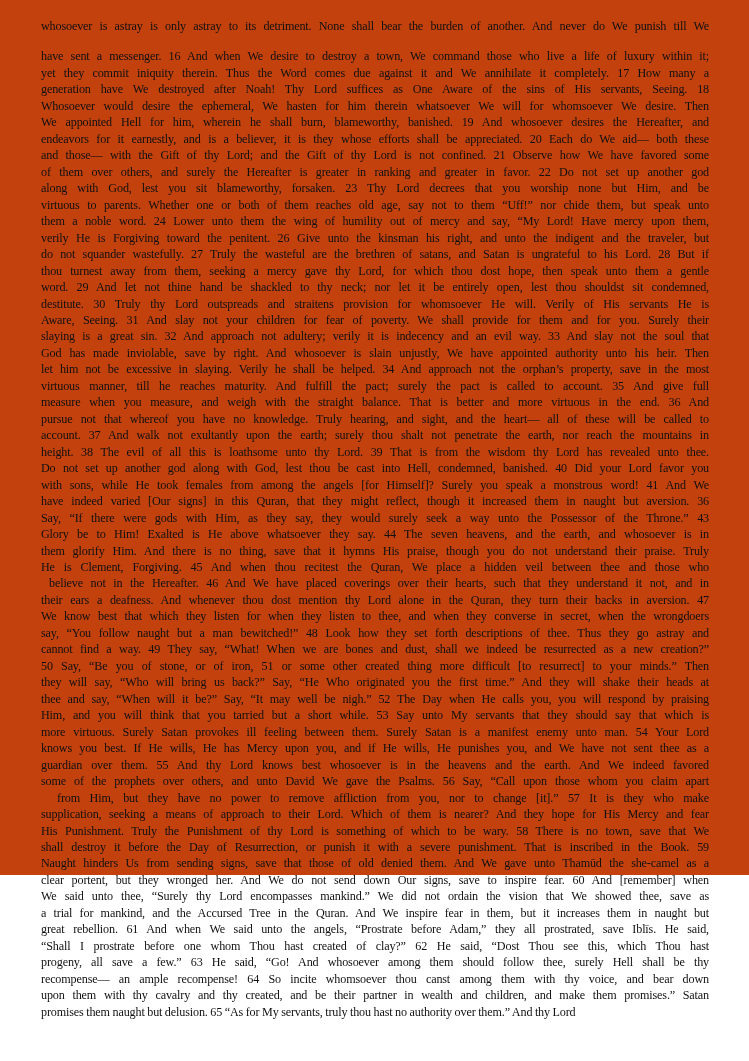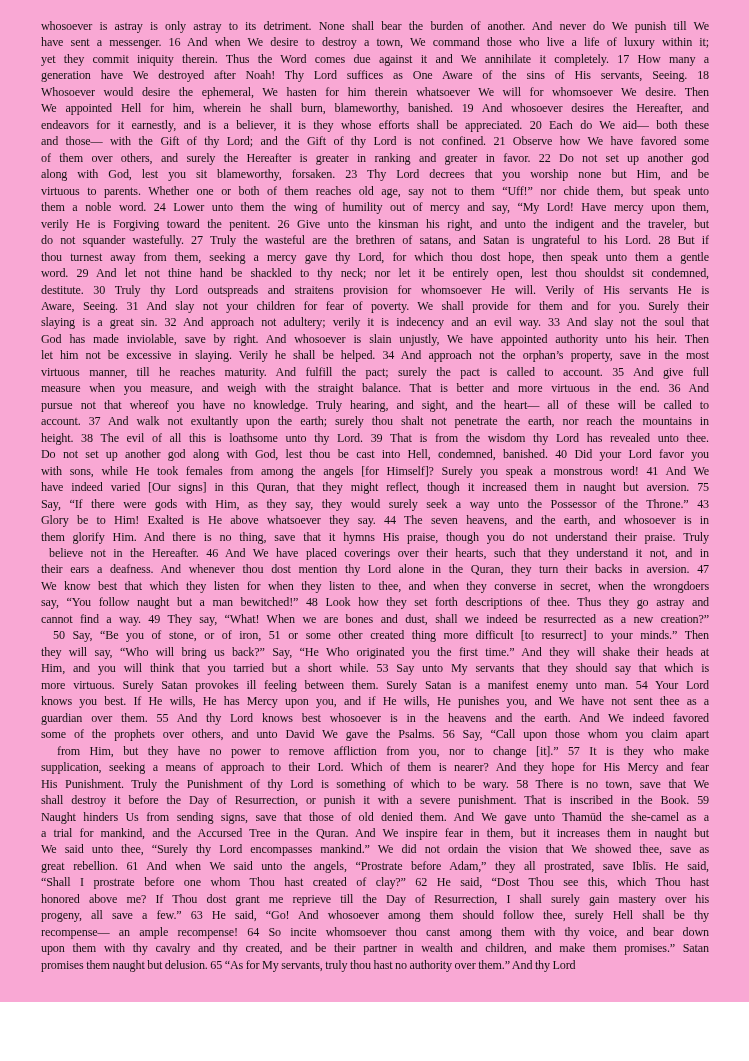--- a/index.html
+++ b/index.html
@@ -11,22 +11,22 @@
       width: 749px;
       height: 1061px;
       overflow: hidden;
       position: relative;
     }
     .page {
       position: absolute;
       left: 0;
       top: 0;
       width: 749px;
-      height: 1002px;
-      background: #f9a8d4;
+      height: 875px;
+      background: #c2410c;
     }
     .text-block {
       position: absolute;
       left: 41px;
       top: 18px;
       width: 668px;
       font-family: "Liberation Serif", "DejaVu Serif", serif;
       font-size: 15.2px;
       color: #111111;
     }
@@ -43,21 +43,21 @@
     .line.last {
       text-align-last: left;
     }
   </style>
 </head>
 <body>
 
 <div class="page">
   <div class="text-block" id="text-block" style="font-size: 12.1511px;">
       <span class="line" style="height: 16.4839px; line-height: 16.4839px;">whosoever is astray is only astray to its detriment. None shall bear the burden of another. And never do We punish till We</span>
-      <span class="line" style="height: 16.4839px; line-height: 16.4839px;">have sent a messenger. 16 And when We desire to destroy a town, We command those who live a life of luxury within it;</span>
+      <span class="line" style="height: 16.4839px; line-height: 16.4839px; margin-top: 14px;">have sent a messenger. 16 And when We desire to destroy a town, We command those who live a life of luxury within it;</span>
       <span class="line" style="height: 16.4839px; line-height: 16.4839px;">yet they commit iniquity therein. Thus the Word comes due against it and We annihilate it completely. 17 How many a</span>
       <span class="line" style="height: 16.4839px; line-height: 16.4839px;">generation have We destroyed after Noah! Thy Lord suffices as One Aware of the sins of His servants, Seeing. 18</span>
       <span class="line" style="height: 16.4839px; line-height: 16.4839px;">Whosoever would desire the ephemeral, We hasten for him therein whatsoever We will for whomsoever We desire. Then</span>
       <span class="line" style="height: 16.4839px; line-height: 16.4839px;">We appointed Hell for him, wherein he shall burn, blameworthy, banished. 19 And whosoever desires the Hereafter, and</span>
       <span class="line" style="height: 16.4839px; line-height: 16.4839px;">endeavors for it earnestly, and is a believer, it is they whose efforts shall be appreciated. 20 Each do We aid— both these</span>
       <span class="line" style="height: 16.4839px; line-height: 16.4839px;">and those— with the Gift of thy Lord; and the Gift of thy Lord is not confined. 21 Observe how We have favored some</span>
       <span class="line" style="height: 16.4839px; line-height: 16.4839px;">of them over others, and surely the Hereafter is greater in ranking and greater in favor. 22 Do not set up another god</span>
       <span class="line" style="height: 16.4839px; line-height: 16.4839px;">along with God, lest you sit blameworthy, forsaken. 23 Thy Lord decrees that you worship none but Him, and be</span>
       <span class="line" style="height: 16.4839px; line-height: 16.4839px;">virtuous to parents. Whether one or both of them reaches old age, say not to them “Uff!” nor chide them, but speak unto</span>
       <span class="line" style="height: 16.4839px; line-height: 16.4839px;">them a noble word. 24 Lower unto them the wing of humility out of mercy and say, “My Lord! Have mercy upon them,</span>
@@ -70,44 +70,46 @@
       <span class="line" style="height: 16.4839px; line-height: 16.4839px;">slaying is a great sin. 32 And approach not adultery; verily it is indecency and an evil way. 33 And slay not the soul that</span>
       <span class="line" style="height: 16.4839px; line-height: 16.4839px;">God has made inviolable, save by right. And whosoever is slain unjustly, We have appointed authority unto his heir. Then</span>
       <span class="line" style="height: 16.4839px; line-height: 16.4839px;">let him not be excessive in slaying. Verily he shall be helped. 34 And approach not the orphan’s property, save in the most</span>
       <span class="line" style="height: 16.4839px; line-height: 16.4839px;">virtuous manner, till he reaches maturity. And fulfill the pact; surely the pact is called to account. 35 And give full</span>
       <span class="line" style="height: 16.4839px; line-height: 16.4839px;">measure when you measure, and weigh with the straight balance. That is better and more virtuous in the end. 36 And</span>
       <span class="line" style="height: 16.4839px; line-height: 16.4839px;">pursue not that whereof you have no knowledge. Truly hearing, and sight, and the heart— all of these will be called to</span>
       <span class="line" style="height: 16.4839px; line-height: 16.4839px;">account. 37 And walk not exultantly upon the earth; surely thou shalt not penetrate the earth, nor reach the mountains in</span>
       <span class="line" style="height: 16.4839px; line-height: 16.4839px;">height. 38 The evil of all this is loathsome unto thy Lord. 39 That is from the wisdom thy Lord has revealed unto thee.</span>
       <span class="line" style="height: 16.4839px; line-height: 16.4839px;">Do not set up another god along with God, lest thou be cast into Hell, condemned, banished. 40 Did your Lord favor you</span>
       <span class="line" style="height: 16.4839px; line-height: 16.4839px;">with sons, while He took females from among the angels [for Himself]? Surely you speak a monstrous word! 41 And We</span>
-      <span class="line" style="height: 16.4839px; line-height: 16.4839px;">have indeed varied [Our signs] in this Quran, that they might reflect, though it increased them in naught but aversion. 75</span>
+      <span class="line" style="height: 16.4839px; line-height: 16.4839px;">have indeed varied [Our signs] in this Quran, that they might reflect, though it increased them in naught but aversion. 36</span>
       <span class="line" style="height: 16.4839px; line-height: 16.4839px;">Say, “If there were gods with Him, as they say, they would surely seek a way unto the Possessor of the Throne.” 43</span>
       <span class="line" style="height: 16.4839px; line-height: 16.4839px;">Glory be to Him! Exalted is He above whatsoever they say. 44 The seven heavens, and the earth, and whosoever is in</span>
       <span class="line" style="height: 16.4839px; line-height: 16.4839px;">them glorify Him. And there is no thing, save that it hymns His praise, though you do not understand their praise. Truly</span>
+      <span class="line" style="height: 16.4839px; line-height: 16.4839px;">He is Clement, Forgiving. 45 And when thou recitest the Quran, We place a hidden veil between thee and those who</span>
       <span class="line" style="height: 16.4839px; line-height: 16.4839px; padding-left: 8px;">believe not in the Hereafter. 46 And We have placed coverings over their hearts, such that they understand it not, and in</span>
       <span class="line" style="height: 16.4839px; line-height: 16.4839px;">their ears a deafness. And whenever thou dost mention thy Lord alone in the Quran, they turn their backs in aversion. 47</span>
       <span class="line" style="height: 16.4839px; line-height: 16.4839px;">We know best that which they listen for when they listen to thee, and when they converse in secret, when the wrongdoers</span>
       <span class="line" style="height: 16.4839px; line-height: 16.4839px;">say, “You follow naught but a man bewitched!” 48 Look how they set forth descriptions of thee. Thus they go astray and</span>
       <span class="line" style="height: 16.4839px; line-height: 16.4839px;">cannot find a way. 49 They say, “What! When we are bones and dust, shall we indeed be resurrected as a new creation?”</span>
-      <span class="line" style="height: 16.4839px; line-height: 16.4839px; margin-left: 12px;">50 Say, “Be you of stone, or of iron, 51 or some other created thing more difficult [to resurrect] to your minds.” Then</span>
+      <span class="line" style="height: 16.4839px; line-height: 16.4839px;">50 Say, “Be you of stone, or of iron, 51 or some other created thing more difficult [to resurrect] to your minds.” Then</span>
       <span class="line" style="height: 16.4839px; line-height: 16.4839px;">they will say, “Who will bring us back?” Say, “He Who originated you the first time.” And they will shake their heads at</span>
+      <span class="line" style="height: 16.4839px; line-height: 16.4839px;">thee and say, “When will it be?” Say, “It may well be nigh.” 52 The Day when He calls you, you will respond by praising</span>
       <span class="line" style="height: 16.4839px; line-height: 16.4839px;">Him, and you will think that you tarried but a short while. 53 Say unto My servants that they should say that which is</span>
       <span class="line" style="height: 16.4839px; line-height: 16.4839px;">more virtuous. Surely Satan provokes ill feeling between them. Surely Satan is a manifest enemy unto man. 54 Your Lord</span>
       <span class="line" style="height: 16.4839px; line-height: 16.4839px;">knows you best. If He wills, He has Mercy upon you, and if He wills, He punishes you, and We have not sent thee as a</span>
       <span class="line" style="height: 16.4839px; line-height: 16.4839px;">guardian over them. 55 And thy Lord knows best whosoever is in the heavens and the earth. And We indeed favored</span>
       <span class="line" style="height: 16.4839px; line-height: 16.4839px;">some of the prophets over others, and unto David We gave the Psalms. 56 Say, “Call upon those whom you claim apart</span>
       <span class="line" style="height: 16.4839px; line-height: 16.4839px; margin-left: 16px;">from Him, but they have no power to remove affliction from you, nor to change [it].” 57 It is they who make</span>
       <span class="line" style="height: 16.4839px; line-height: 16.4839px;">supplication, seeking a means of approach to their Lord. Which of them is nearer? And they hope for His Mercy and fear</span>
       <span class="line" style="height: 16.4839px; line-height: 16.4839px;">His Punishment. Truly the Punishment of thy Lord is something of which to be wary. 58 There is no town, save that We</span>
       <span class="line" style="height: 16.4839px; line-height: 16.4839px;">shall destroy it before the Day of Resurrection, or punish it with a severe punishment. That is inscribed in the Book. 59</span>
       <span class="line" style="height: 16.4839px; line-height: 16.4839px;">Naught hinders Us from sending signs, save that those of old denied them. And We gave unto Thamūd the she-camel as a</span>
+      <span class="line" style="height: 16.4839px; line-height: 16.4839px;">clear portent, but they wronged her. And We do not send down Our signs, save to inspire fear. 60 And [remember] when</span>
+      <span class="line" style="height: 16.4839px; line-height: 16.4839px;">We said unto thee, “Surely thy Lord encompasses mankind.” We did not ordain the vision that We showed thee, save as</span>
       <span class="line" style="height: 16.4839px; line-height: 16.4839px;">a trial for mankind, and the Accursed Tree in the Quran. And We inspire fear in them, but it increases them in naught but</span>
-      <span class="line" style="height: 16.4839px; line-height: 16.4839px;">We said unto thee, “Surely thy Lord encompasses mankind.” We did not ordain the vision that We showed thee, save as</span>
       <span class="line" style="height: 16.4839px; line-height: 16.4839px;">great rebellion. 61 And when We said unto the angels, “Prostrate before Adam,” they all prostrated, save Iblīs. He said,</span>
       <span class="line" style="height: 16.4839px; line-height: 16.4839px;">“Shall I prostrate before one whom Thou hast created of clay?” 62 He said, “Dost Thou see this, which Thou hast</span>
-      <span class="line" style="height: 16.4839px; line-height: 16.4839px;">honored above me? If Thou dost grant me reprieve till the Day of Resurrection, I shall surely gain mastery over his</span>
       <span class="line" style="height: 16.4839px; line-height: 16.4839px;">progeny, all save a few.” 63 He said, “Go! And whosoever among them should follow thee, surely Hell shall be thy</span>
       <span class="line" style="height: 16.4839px; line-height: 16.4839px;">recompense— an ample recompense! 64 So incite whomsoever thou canst among them with thy voice, and bear down</span>
       <span class="line" style="height: 16.4839px; line-height: 16.4839px;">upon them with thy cavalry and thy created, and be their partner in wealth and children, and make them promises.” Satan</span>
       <span class="line last" style="height: 16.4839px; line-height: 16.4839px;">promises them naught but delusion. 65 “As for My servants, truly thou hast no authority over them.” And thy Lord</span>
     </div>
 </div>
 
 </body></html>

